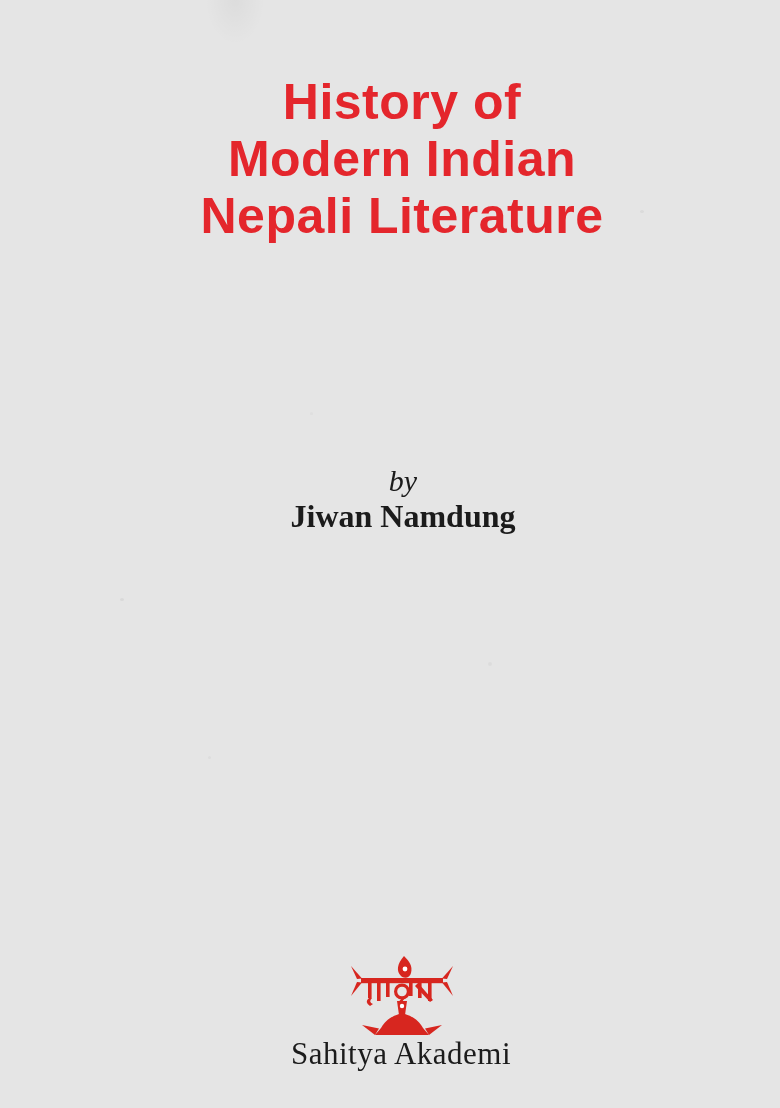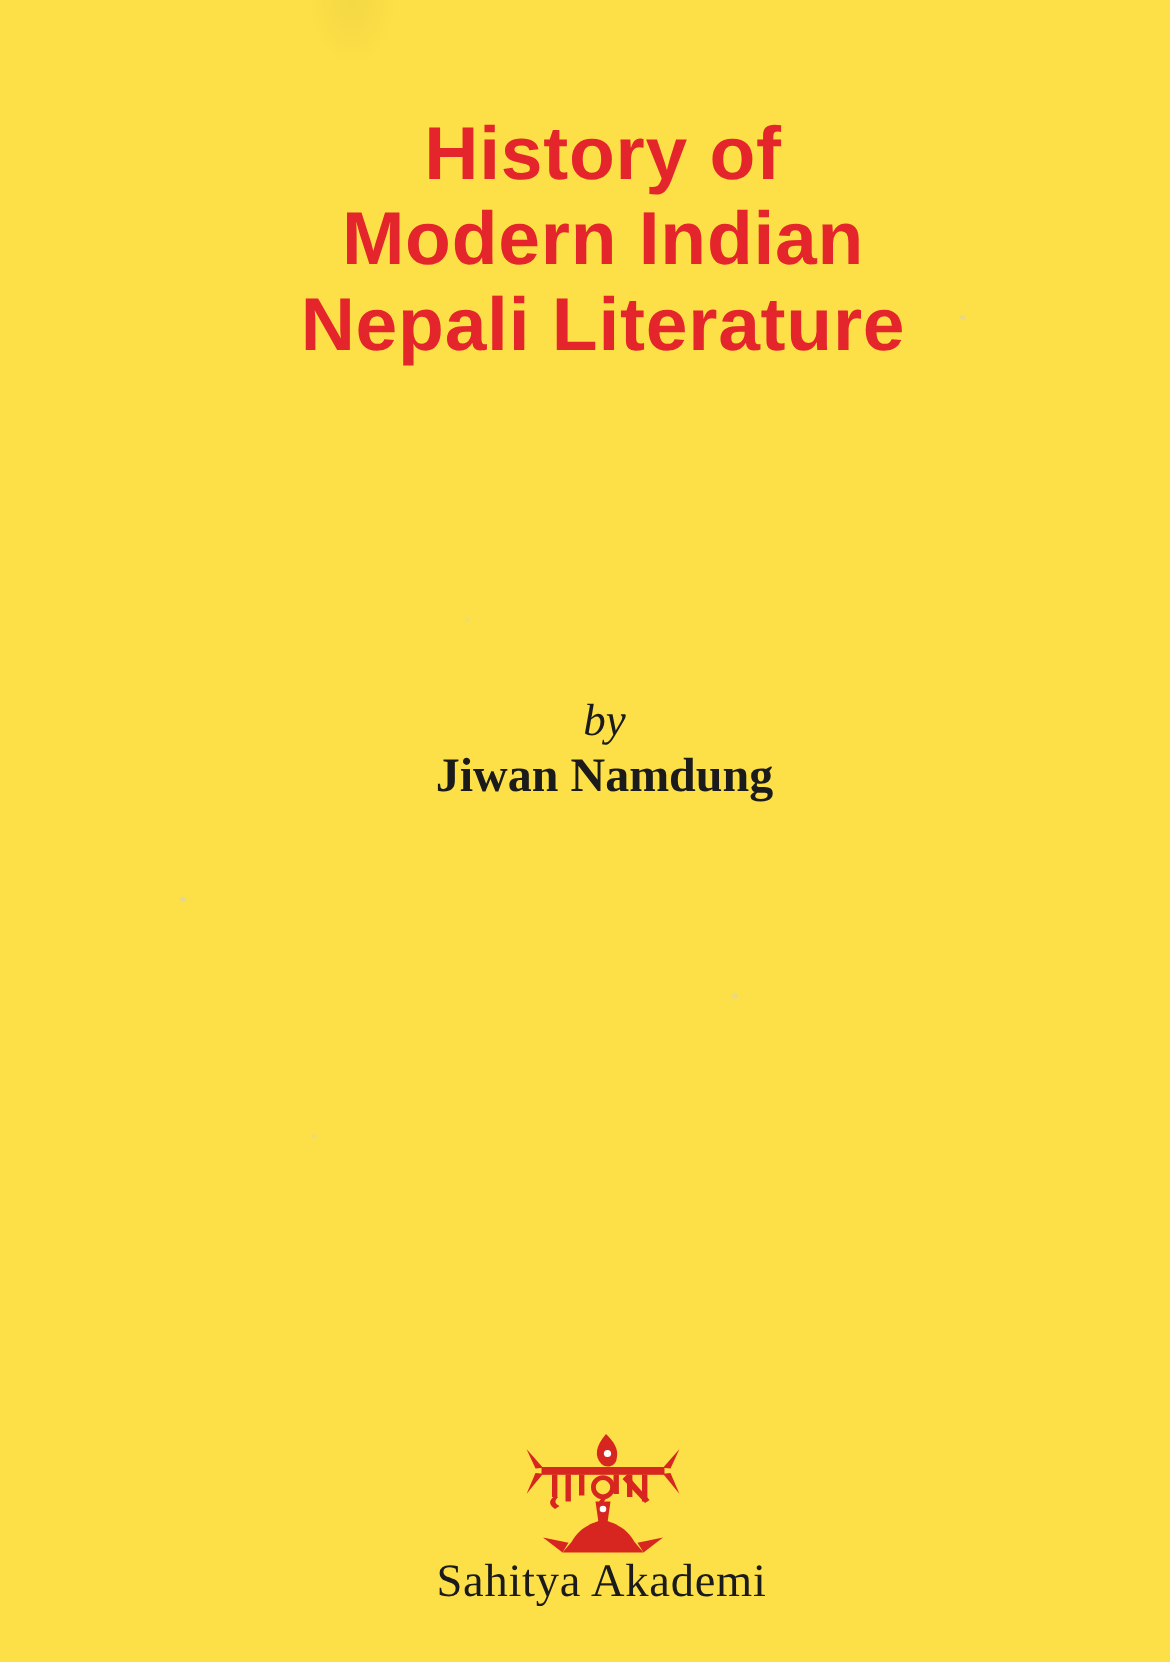--- a/index.html
+++ b/index.html
@@ -4,21 +4,21 @@
 <style>
   html, body {
     margin: 0;
     padding: 0;
     background: #ffffff;
   }
   .page {
     position: relative;
     width: 780px;
     height: 1108px;
-    background: #fde047;
+    background: #e5e5e5;
     overflow: hidden;
     font-family: "Liberation Serif", serif;
   }
   
   .corner-shade {
     position: absolute;
     top: 0; right: 515px;
     width: 60px; height: 45px;
     background: radial-gradient(ellipse at top, rgba(0,0,0,0.04), rgba(0,0,0,0) 70%);
   }

